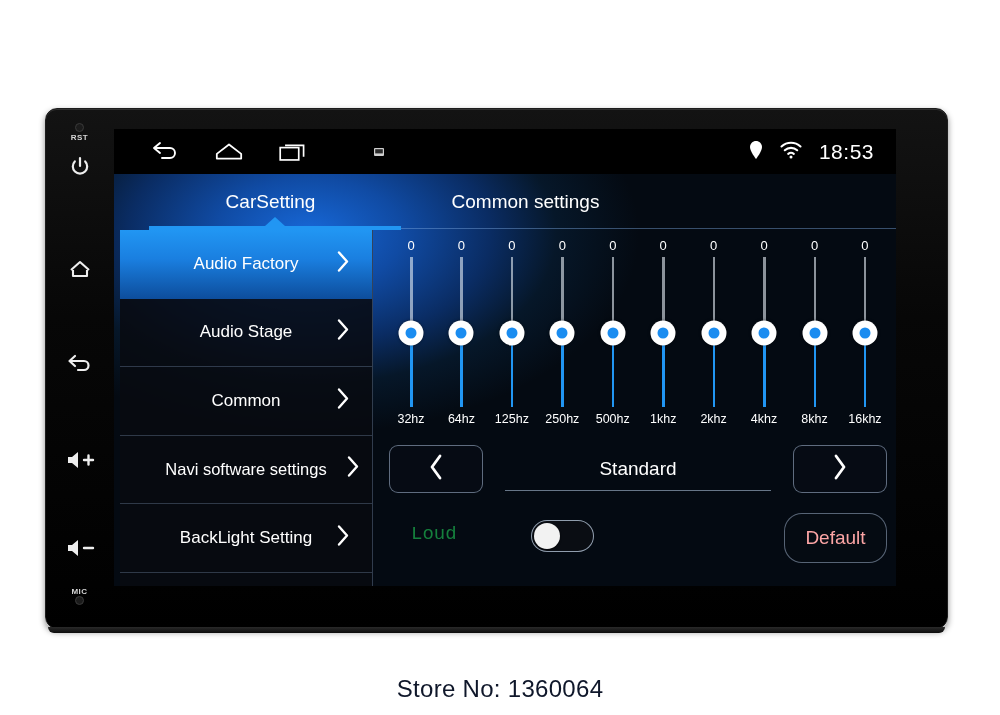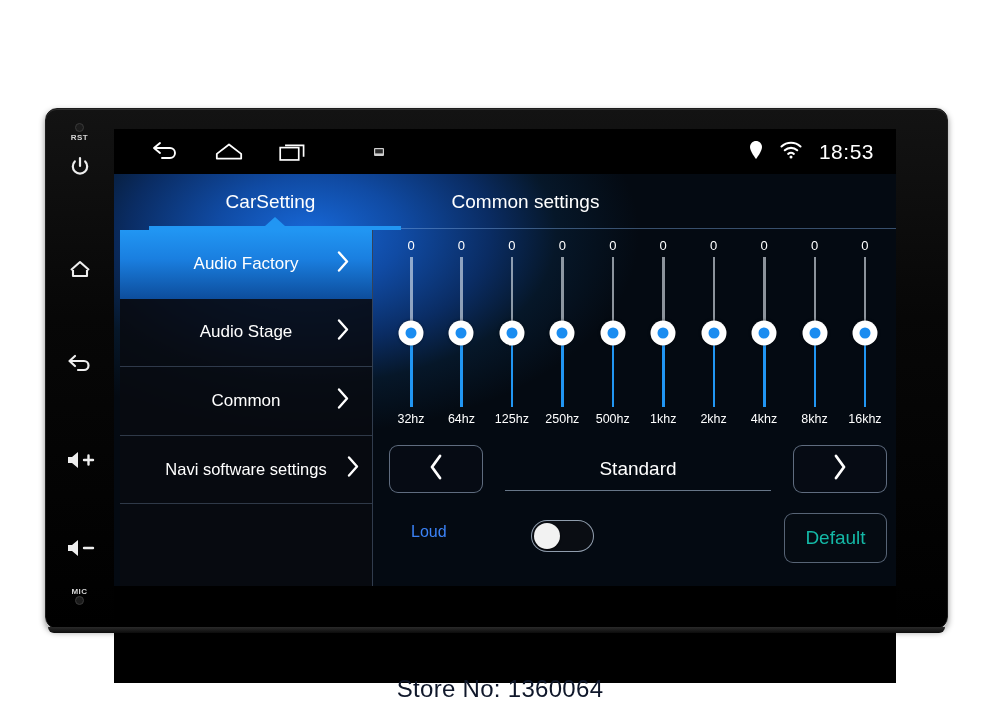--- a/index.html
+++ b/index.html
@@ -40,21 +40,21 @@
     width: 9px; height: 9px; border-radius: 50%;
     background: #1b1b1b; border: 1px solid #3a3a3a;
     margin: 0 auto 1px;
   }
   .bz svg { display:block; margin:0 auto; }
 
   
   #screen {
     position: absolute;
     left: 68px; top: 20px;
-    width: 782px; height: 554px;
+    width: 782px; height: 457px;
     background: #000;
     overflow: hidden;
   }
 
   
   #statusbar {
     position: absolute; left: 0; top: 0;
     width: 100%; height: 45px;
     background: #000;
     display: flex; align-items: center;
@@ -201,42 +201,42 @@
     border-bottom: 1px solid rgba(170,190,215,.6);
   }
 
   
   #loud-row {
     position: absolute; left: 16px; top: 278px;
     width: 498px; height: 62px;
   }
   #loud-label {
     position: absolute; left: 22px; top: 14px;
-    color: #3b82f6; font-size: 16px;
+    color: #15803d; font-size: 19px; font-family: Liberation Mono, monospace;
   }
   #loud-toggle {
     position: absolute; left: 142px; top: 11px;
     width: 63px; height: 32px; border-radius: 16px;
     background: #0a0d13;
     border: 1.5px solid rgba(190,205,225,.75);
     cursor: pointer;
   }
   #loud-toggle .tknob {
     position: absolute; left: 2px; top: 1.5px;
     width: 26px; height: 26px; border-radius: 50%;
     background: #f2f2f2;
     box-shadow: 0 1px 2px rgba(0,0,0,.6);
   }
   #default-btn {
     position: absolute; right: 0; top: 4px;
     width: 103px; height: 50px;
     border: 1px solid rgba(170,190,215,.5);
-    border-radius: 9px;
+    border-radius: 18px;
     background: rgba(8,12,20,.4);
-    color: #14b8a6; font-size: 19px;
+    color: #fca5a5; font-size: 19px;
     display: flex; align-items: center; justify-content: center;
     cursor: pointer;
   }
 
   
   #store-no {
     position: absolute; left: 0; right: 0; top: 675px;
     text-align: center;
     font-size: 24px; color: #0f172a;
     letter-spacing: .3px;
@@ -383,20 +383,28 @@
 
         <div class="side-item" id="side-item-3">
           <span class="lbl">Navi software settings</span>
           <span class="chev">
             <svg width="14" height="24" viewBox="0 0 14 24">
                 <path d="M3 3 L11 12 L3 21" stroke="#fff" stroke-width="2.4" fill="none" stroke-linecap="round" stroke-linejoin="round"></path>
               </svg>
           </span>
         </div>
 
+        <div class="side-item" id="side-item-4">
+          <span class="lbl">BackLight Setting</span>
+          <span class="chev">
+            <svg width="14" height="24" viewBox="0 0 14 24">
+                <path d="M3 3 L11 12 L3 21" stroke="#fff" stroke-width="2.4" fill="none" stroke-linecap="round" stroke-linejoin="round"></path>
+              </svg>
+          </span>
+        </div>
       </div>
 
       <div id="panel">
 
         <div id="eq">
           <div class="band">
             <div class="band-val">0</div>
             <div class="slider">
               <div class="track-top"></div>
               <div class="track-bot"></div>

